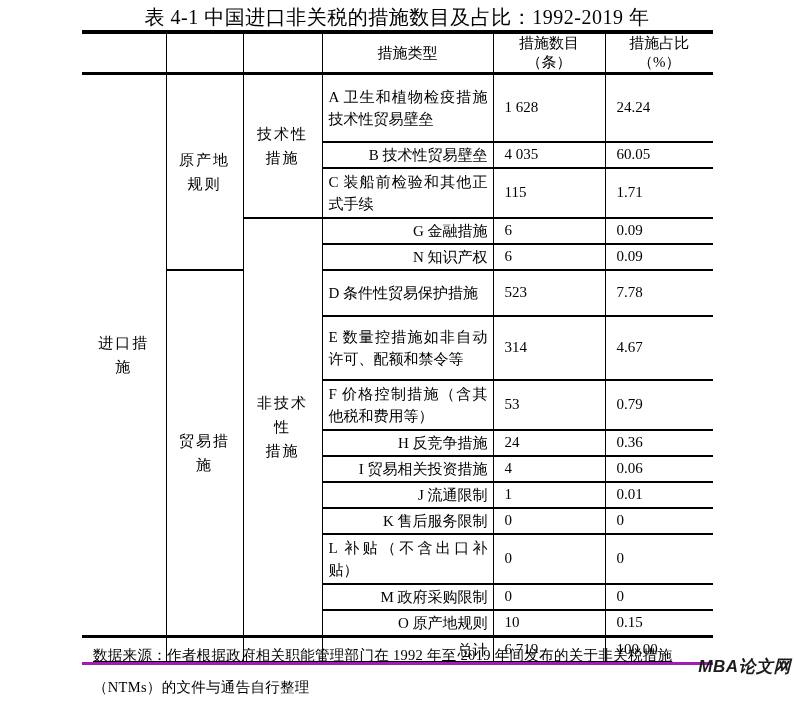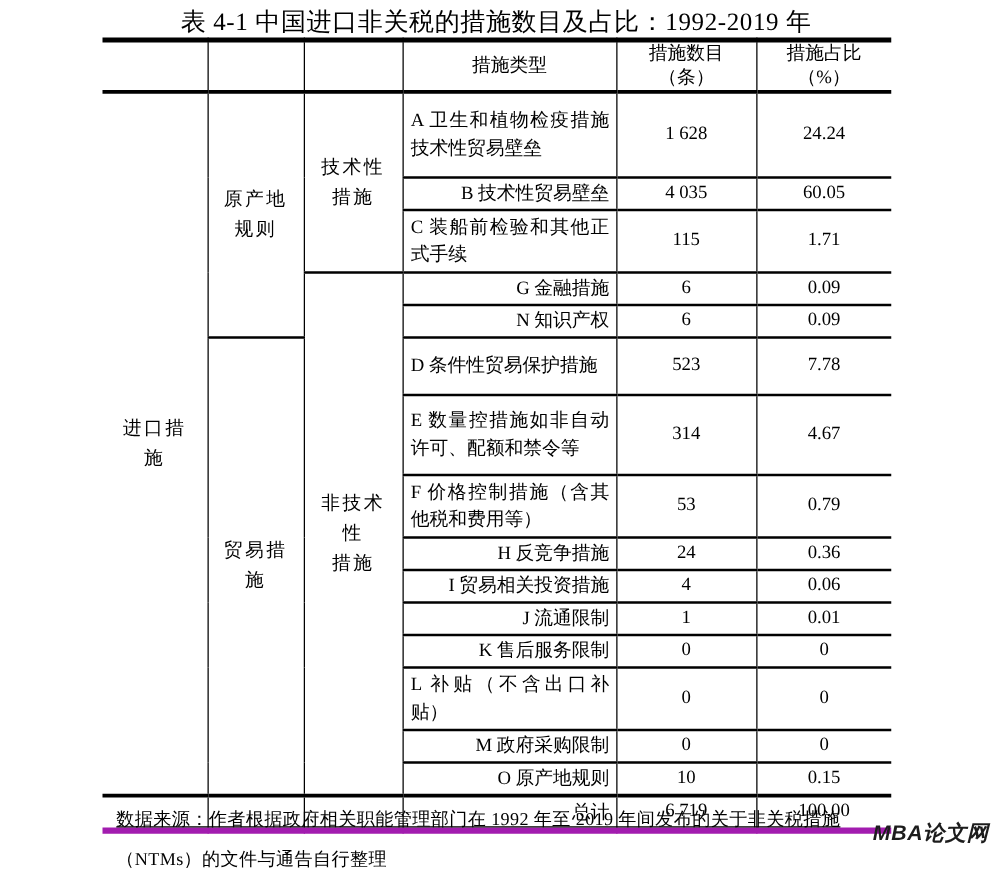--- a/index.html
+++ b/index.html
@@ -7,35 +7,35 @@
     width:794px;height:702px;position:relative;background:#ffffff;
     font-family:"Liberation Serif","DejaVu Serif",serif;color:#000;
   }
   .title{
     position:absolute;top:4px;left:0;width:794px;text-align:center;
     font-size:20px;letter-spacing:.5px;
   }
   table.ntm{
     position:absolute;left:82px;top:30px;width:631px;
     border-collapse:collapse;table-layout:fixed;
-    border-top:4px solid #000;border-bottom:5px solid #a21caf;
+    border-top:4px solid #000;border-bottom:3px solid #a21caf;
     font-size:15px;
   }
   td,th{
     border:1px solid #000;border-top-width:2px;border-bottom-width:2px;
     padding:0;font-weight:normal;vertical-align:middle;overflow:hidden;
   }
   tr.hdr th{border-bottom-width:3px;}
   tr.total td{border-top-width:3px;}
   .edge-l{border-left:none !important;}
   .edge-r{border-right:none !important;}
   .h{text-align:center;white-space:pre-line;line-height:19px;}
   .t{text-align:justify;padding:2px 5px 2px 6px;line-height:22px;}
   .t1{text-align:right;padding:1px 5px 1px 6px;}
-  .n{text-align:center;}
+  .n{text-align:left;padding-left:11px;}
   .g{text-align:center;}
   .g-in{
     display:inline-block;width:54px;white-space:pre-line;
     line-height:24px;letter-spacing:2px;vertical-align:middle;
   }
   .footnote-line{
     position:absolute;left:93px;width:640px;font-size:14.5px;
     letter-spacing:.3px;
   }
   .fn1{top:646px;text-decoration:underline;}

